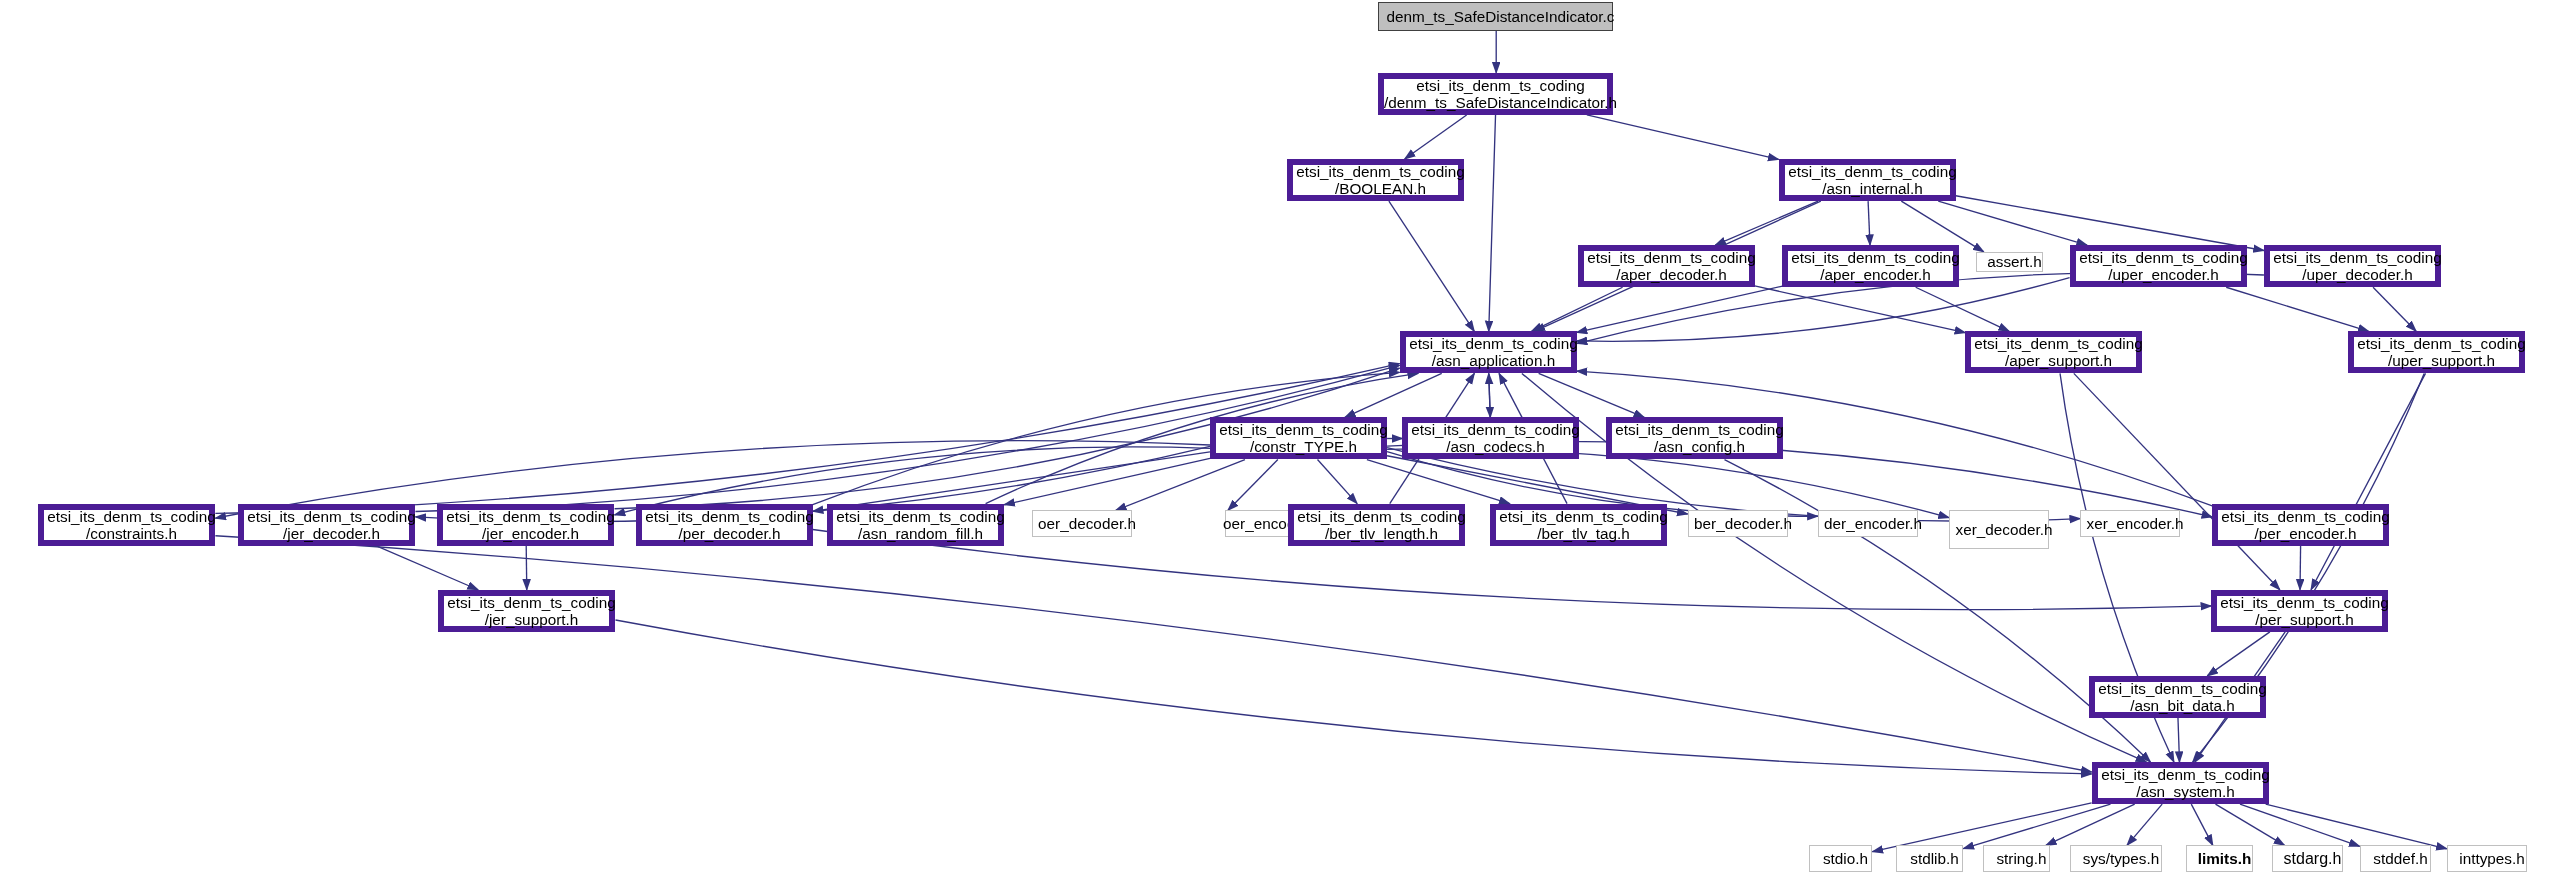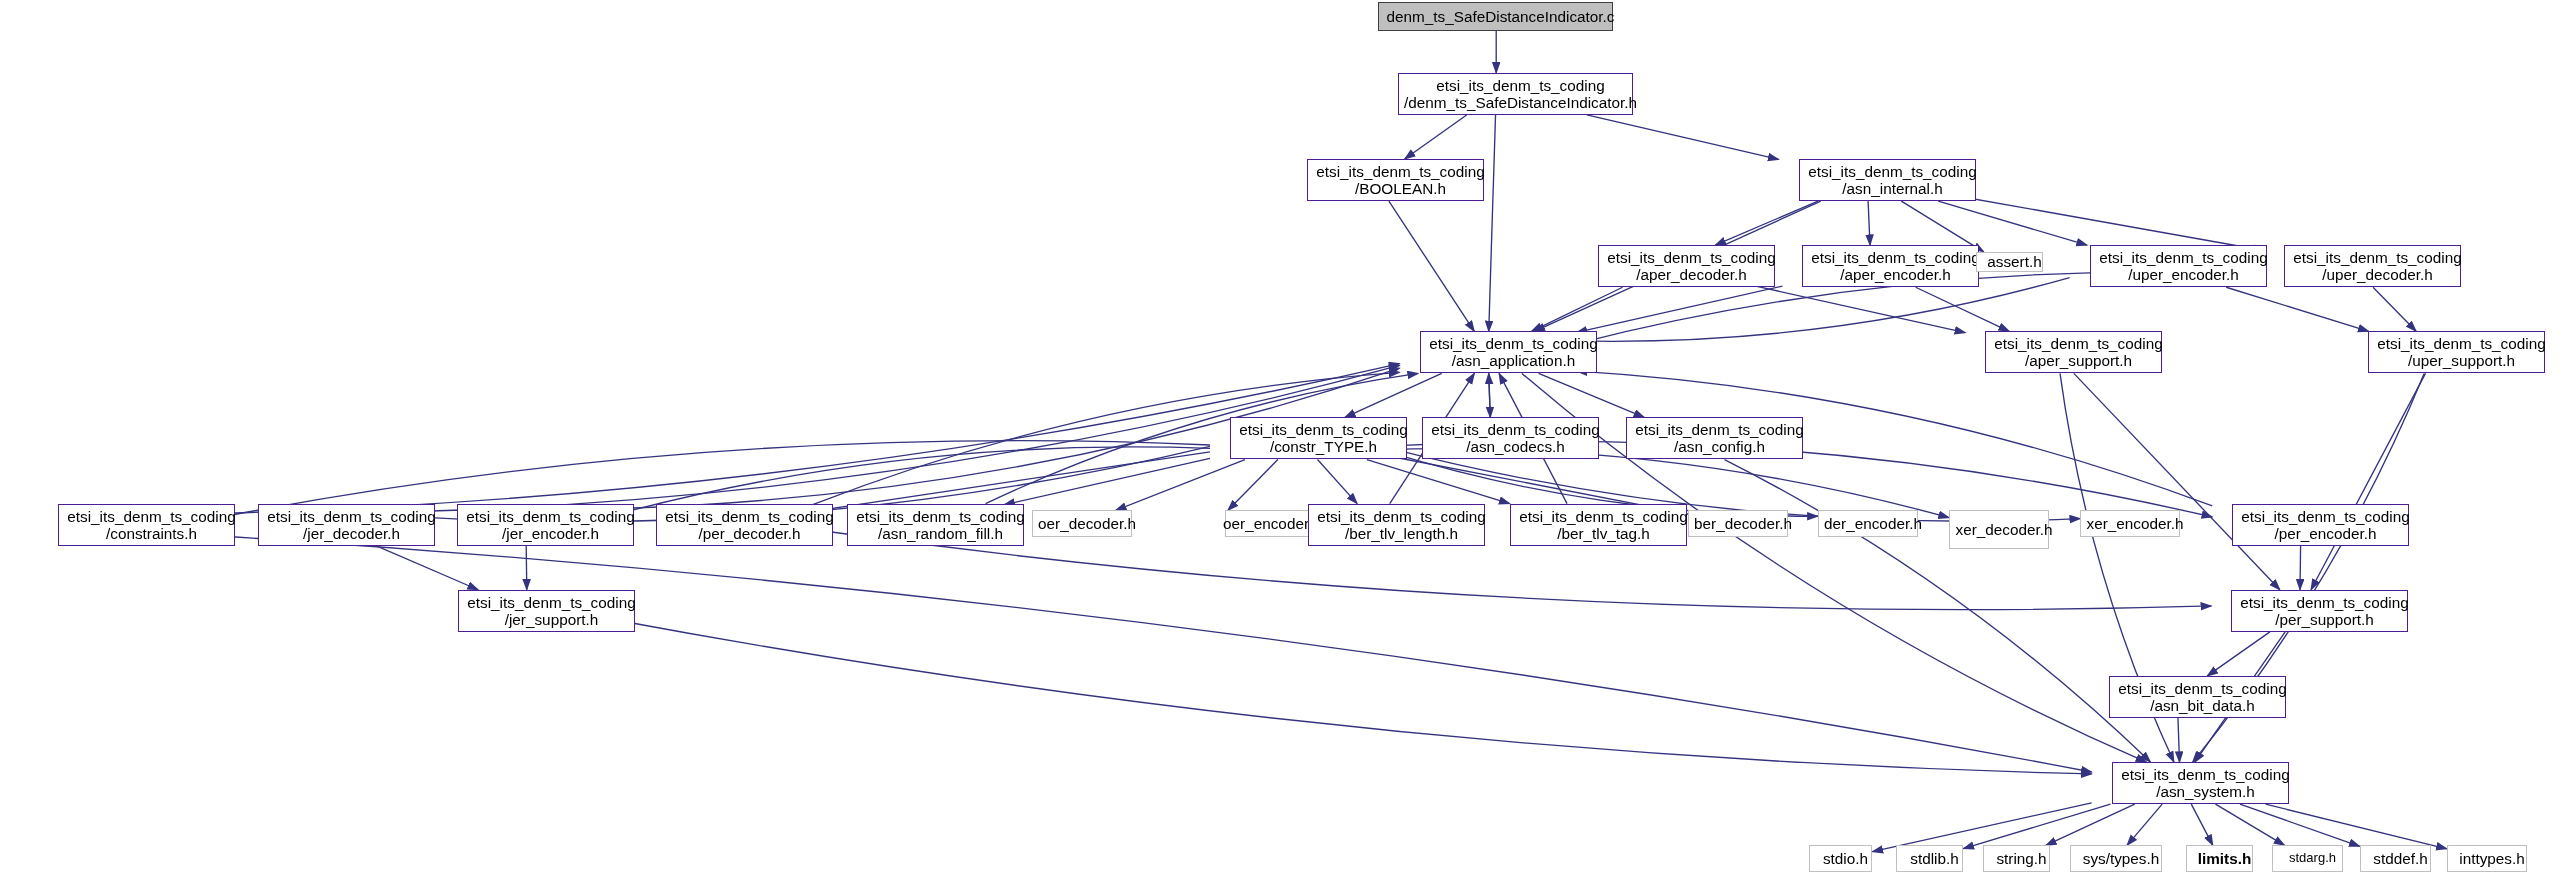--- a/index.html
+++ b/index.html
@@ -1,21 +1,21 @@
 <!DOCTYPE html>
 <html><head>
 <meta charset="utf-8">
 <style>
   html,body{margin:0;padding:0;background:#ffffff;}
   body{font-family:"Liberation Sans","DejaVu Sans",sans-serif;}
   #graph-root{position:relative;width:2576px;height:877px;background:#fff;overflow:hidden;}
   svg#edges{position:absolute;left:0;top:0;width:2576px;height:877px;}
   .node{position:absolute;box-sizing:border-box;display:flex;align-items:center;justify-content:center;
         text-align:center;line-height:1.12;white-space:pre;padding-left:10px;}
-  .node.local{background:#ffffff;border:1px solid #4c1d95;color:#000000;margin-left:20px;}
+  .node.local{background:#ffffff;border:6px solid #4c1d95;color:#000000;}
   .node.sys{background:#ffffff;border:1px solid #c0c0c0;color:#000000;}
   .node.root{background:#bfbfbf;border:1px solid #404040;color:#000000;}
   .nlabel{pointer-events:none;}
 </style>
 </head>
 <body>
 
 <div id="graph-root">
   <svg id="edges" viewBox="0 0 2691 916">
     <defs>
@@ -152,18 +152,18 @@
 /per_support.h</span></div>
       <div class="node local" style="left: 2089px; top: 676px; width: 177px; height: 42px; font-size: 15.3px;"><span class="nlabel">etsi_its_denm_ts_coding
 /asn_bit_data.h</span></div>
       <div class="node local" style="left: 2092px; top: 762px; width: 177px; height: 42px; font-size: 15.3px;"><span class="nlabel">etsi_its_denm_ts_coding
 /asn_system.h</span></div>
       <div class="node sys" style="left: 1809px; top: 845px; width: 63px; height: 27px; font-size: 15.3px;"><span class="nlabel">stdio.h</span></div>
       <div class="node sys" style="left: 1896px; top: 845px; width: 67px; height: 27px; font-size: 15.3px;"><span class="nlabel">stdlib.h</span></div>
       <div class="node sys" style="left: 1983px; top: 845px; width: 67px; height: 27px; font-size: 15.3px;"><span class="nlabel">string.h</span></div>
       <div class="node sys" style="left: 2070px; top: 845px; width: 92px; height: 27px; font-size: 15.3px;"><span class="nlabel">sys/types.h</span></div>
       <div class="node sys" style="left: 2186px; top: 845px; width: 67px; height: 27px; font-size: 15.3px; font-weight: bold;"><span class="nlabel">limits.h</span></div>
-      <div class="node sys" style="left: 2272px; top: 845px; width: 71px; height: 27px; font-size: 13px;"><span class="nlabel">stdarg.h</span></div>
+      <div class="node sys" style="left: 2272px; top: 845px; width: 71px; height: 27px; font-size: 16px;"><span class="nlabel">stdarg.h</span></div>
       <div class="node sys" style="left: 2360px; top: 845px; width: 71px; height: 27px; font-size: 15.3px;"><span class="nlabel">stddef.h</span></div>
       <div class="node sys" style="left: 2447px; top: 845px; width: 80px; height: 27px; font-size: 15.3px;"><span class="nlabel">inttypes.h</span></div>
     </div>
 </div>
 
 
 </body></html>

